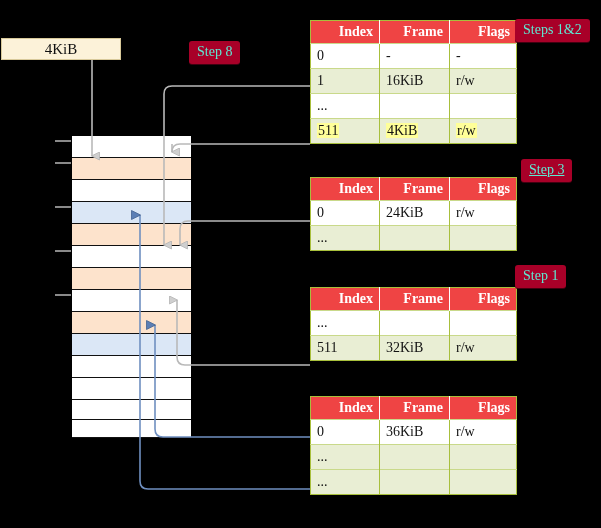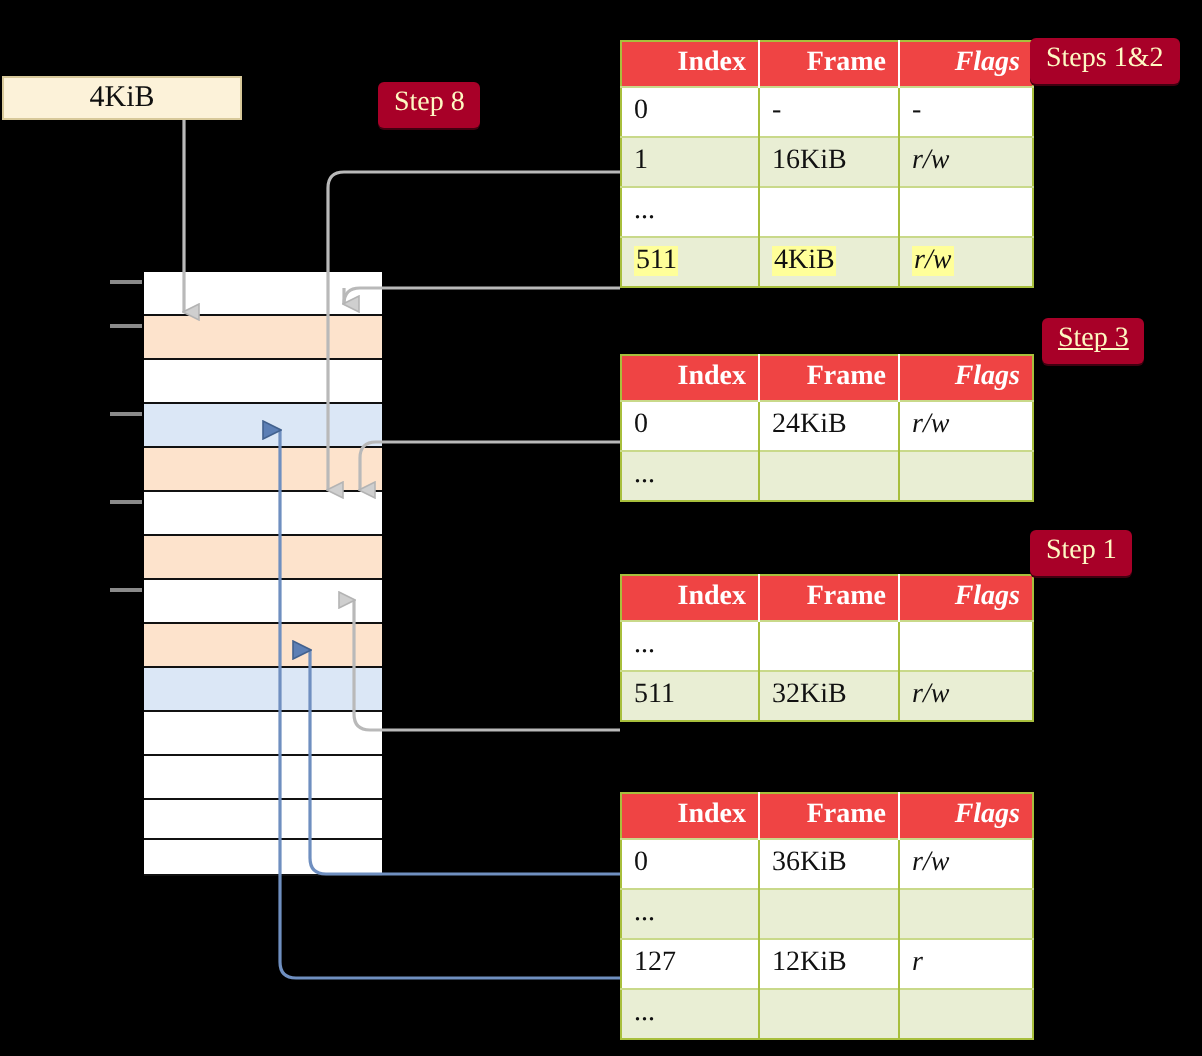--- a/index.html
+++ b/index.html
@@ -12,21 +12,21 @@
     height: 528px;
     background: #000000;
     overflow: hidden;
     font-family: "Liberation Serif", "DejaVu Serif", serif;
   }
 
   
   .badge {
     position: absolute;
     background: #a80028;
-    color: #fef9c3;
+    color: #5eead4;
     font-family: "Liberation Serif", "DejaVu Serif", serif;
     font-size: 14px;
     line-height: 14px;
     padding: 4px 8px 5px 8px;
     border-radius: 3px;
     white-space: nowrap;
     box-shadow: 0 1px 0 #400010;
   }
 
   
@@ -97,21 +97,21 @@
     border-top: 1px solid #c9d98a;
     height: 20px;
     white-space: nowrap;
   }
   .ptable td:last-child { border-right: none; }
   .ptable tr.alt td { background: #e9eed4; }
   .ptable tr.plainrow td { background: #ffffff; }
   .hl { background: #ffff99; padding: 0 1px; }
   .col-index { width: 56px; }
   .col-frame { width: 57px; }
-  .col-flags { width: 54px; font-style: italic; }
+  .col-flags { width: 54px; }
 
   
   #wires {
     position: absolute;
     left: 0; top: 0;
     width: 601px; height: 528px;
     pointer-events: none;
   }
 </style>
 </head>
@@ -269,25 +269,20 @@
           <tr class="plainrow">
             <td class="col-index">0</td>
             <td class="col-frame">36KiB</td>
             <td class="col-flags">r/w</td>
           </tr>
           <tr class="alt">
             <td class="col-index">...</td>
             <td class="col-frame"></td>
             <td class="col-flags"></td>
           </tr>
-          <tr class="plainrow">
-            <td class="col-index">127</td>
-            <td class="col-frame">12KiB</td>
-            <td class="col-flags">r</td>
-          </tr>
           <tr class="alt">
             <td class="col-index">...</td>
             <td class="col-frame"></td>
             <td class="col-flags"></td>
           </tr>
         </tbody>
       </table>
     </div>
 
   <div id="badges-host">

